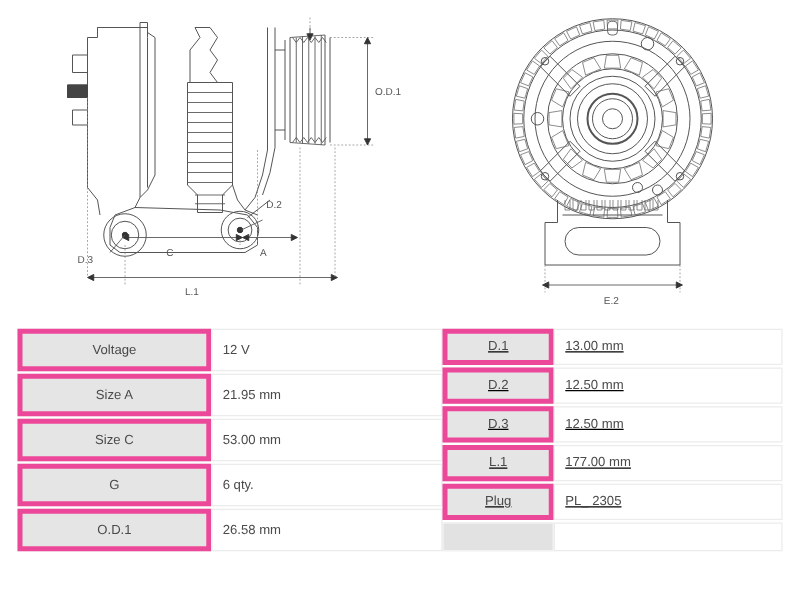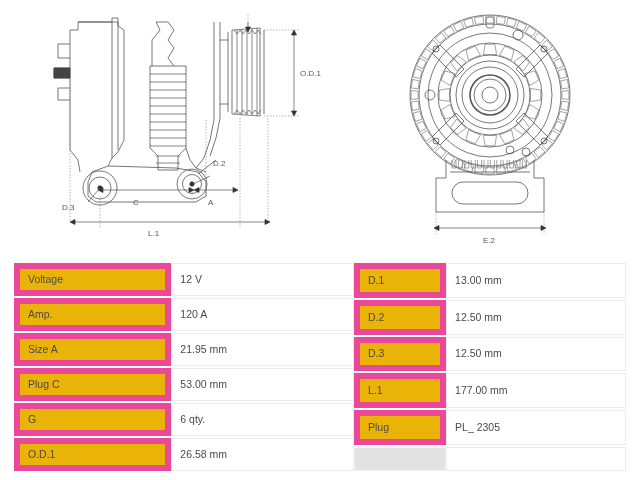--- a/index.html
+++ b/index.html
@@ -18,35 +18,35 @@
   .dwg-right{left:340px;width:300px;}
   svg{display:block;}
   .spec-tables{
     position:absolute;left:14px;top:261px;
     width:612px;
     display:flex;
     gap:0px;
   }
   .tbl{border-collapse:separate;border-spacing:0 2px;}
   .tbl-left{width:340px;}
-  .tbl-right{width:272px;}
+  .tbl-right{width:272px;text-decoration:underline;}
   .tbl td{
     height:21px;
     font-size:10.5px;
     color:#4a4a4a;
     padding:0 8px;
     vertical-align:middle;
     line-height:21px;
     white-space:nowrap;
     overflow:hidden;
   }
   .cell-label{
-    background:#eab308;
-    text-align:left;
-    border:6px solid #ec4899;
+    background:#e5e5e5;
+    text-align:center;
+    border:4px solid #ec4899;
   }
   .cell-value{
     background:#ffffff;
     border:1px solid #ececec;
   }
   .tbl-left .cell-label{width:140px;}
   .tbl-left .cell-value{width:178px;}
   .tbl-right .cell-label{width:72px;}
   .tbl-right .cell-value{width:182px;}
   .cell-empty{background:#e2e2e2;border:1px solid #f2f2f2;}
@@ -303,29 +303,25 @@
 </div>
 
 <div class="spec-tables">
   <table class="tbl tbl-left">
     <tbody>
         <tr>
           <td class="cell-label">Voltage</td>
           <td class="cell-value">12 V</td>
         </tr>
         <tr>
-          <td class="cell-label">Amp.</td>
-          <td class="cell-value">120 A</td>
-        </tr>
-        <tr>
           <td class="cell-label">Size A</td>
           <td class="cell-value">21.95 mm</td>
         </tr>
         <tr>
-          <td class="cell-label">Plug C</td>
+          <td class="cell-label">Size C</td>
           <td class="cell-value">53.00 mm</td>
         </tr>
         <tr>
           <td class="cell-label">G</td>
           <td class="cell-value">6 qty.</td>
         </tr>
         <tr>
           <td class="cell-label">O.D.1</td>
           <td class="cell-value">26.58 mm</td>
         </tr>

